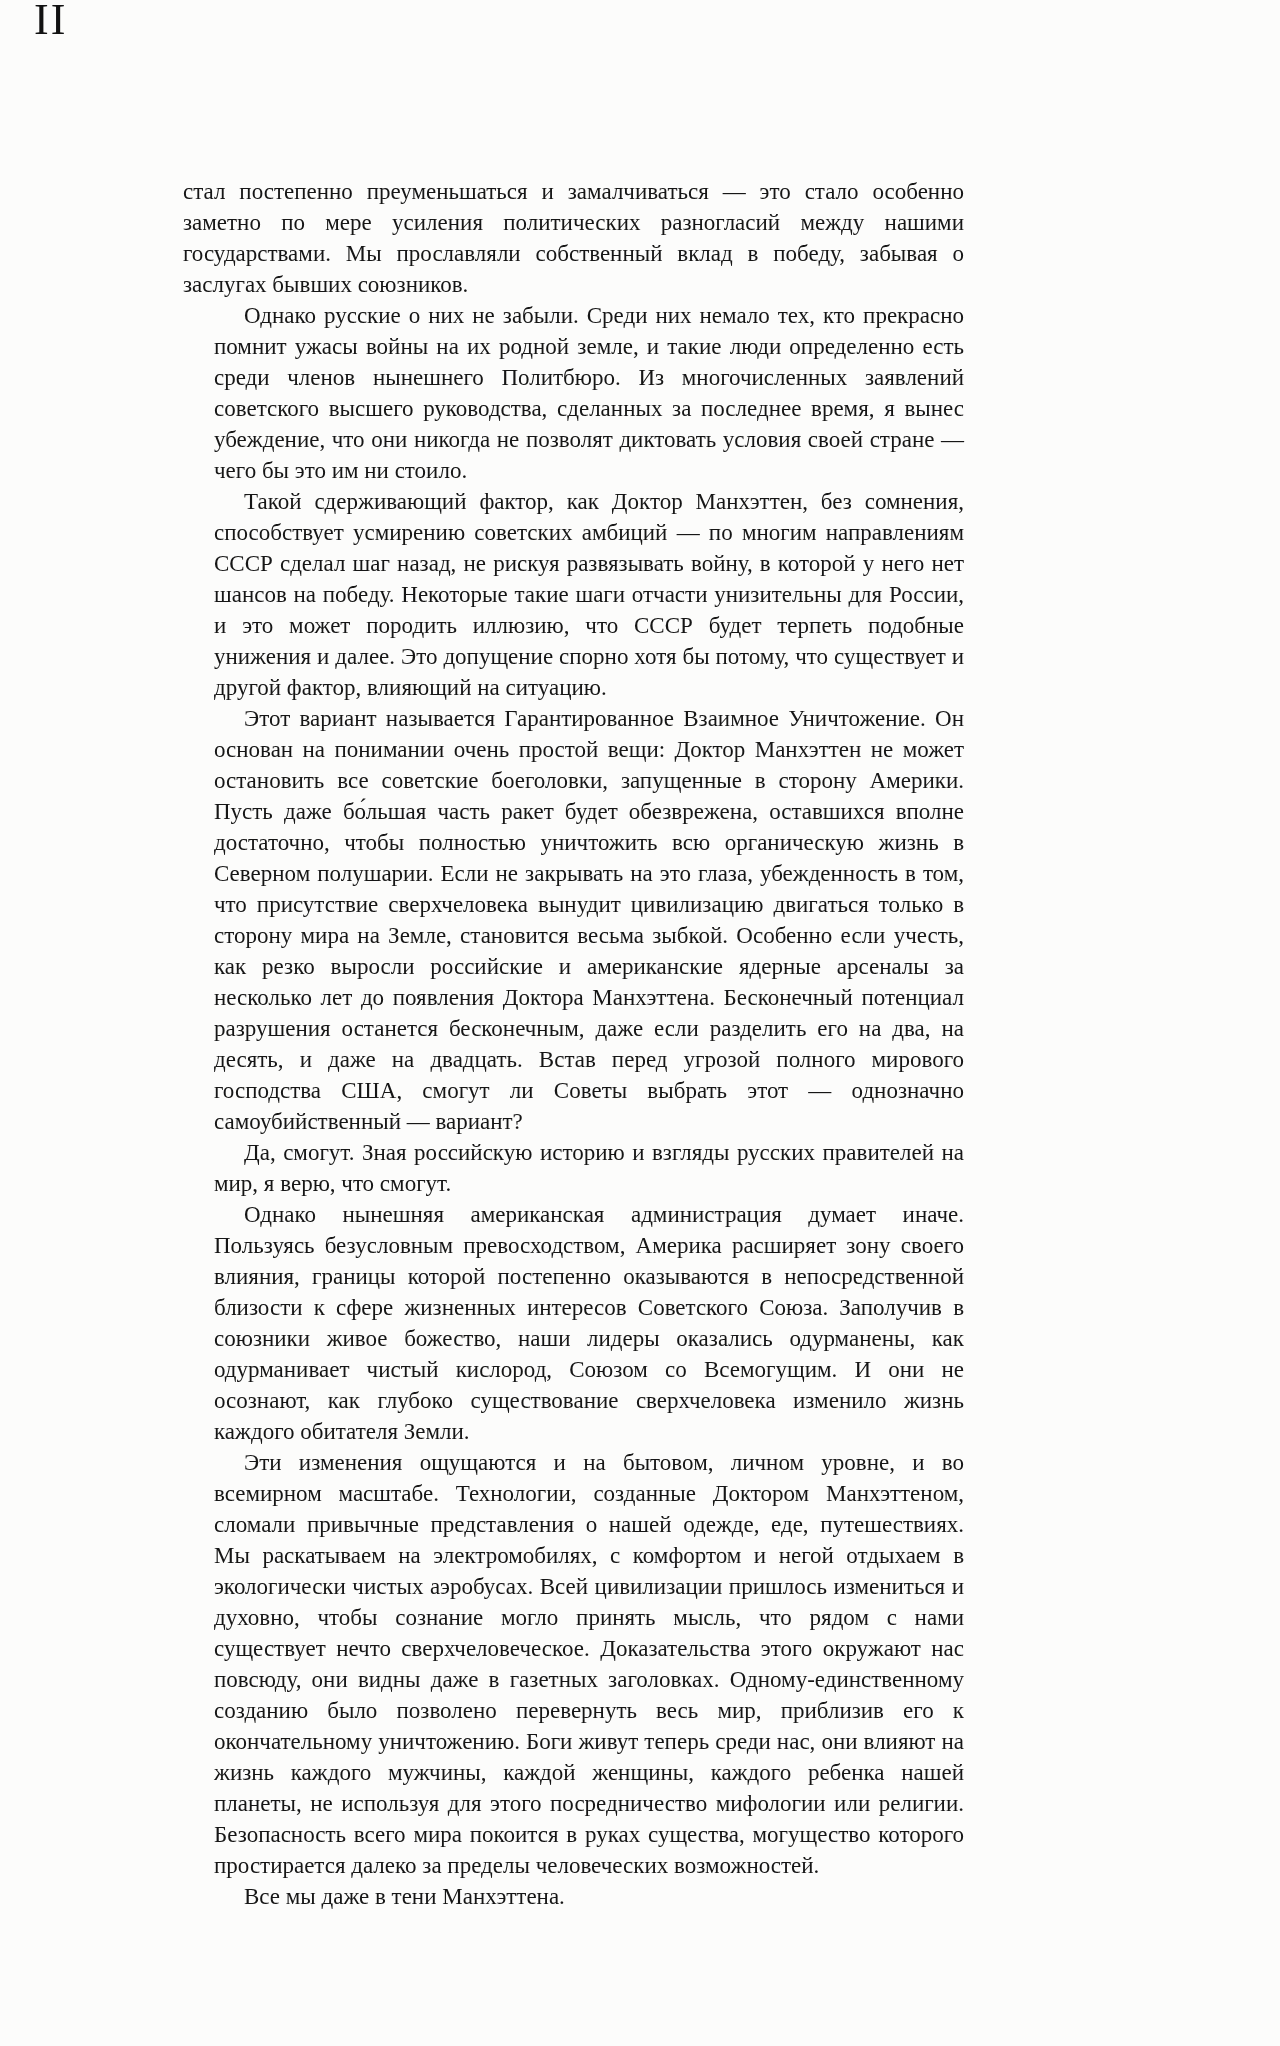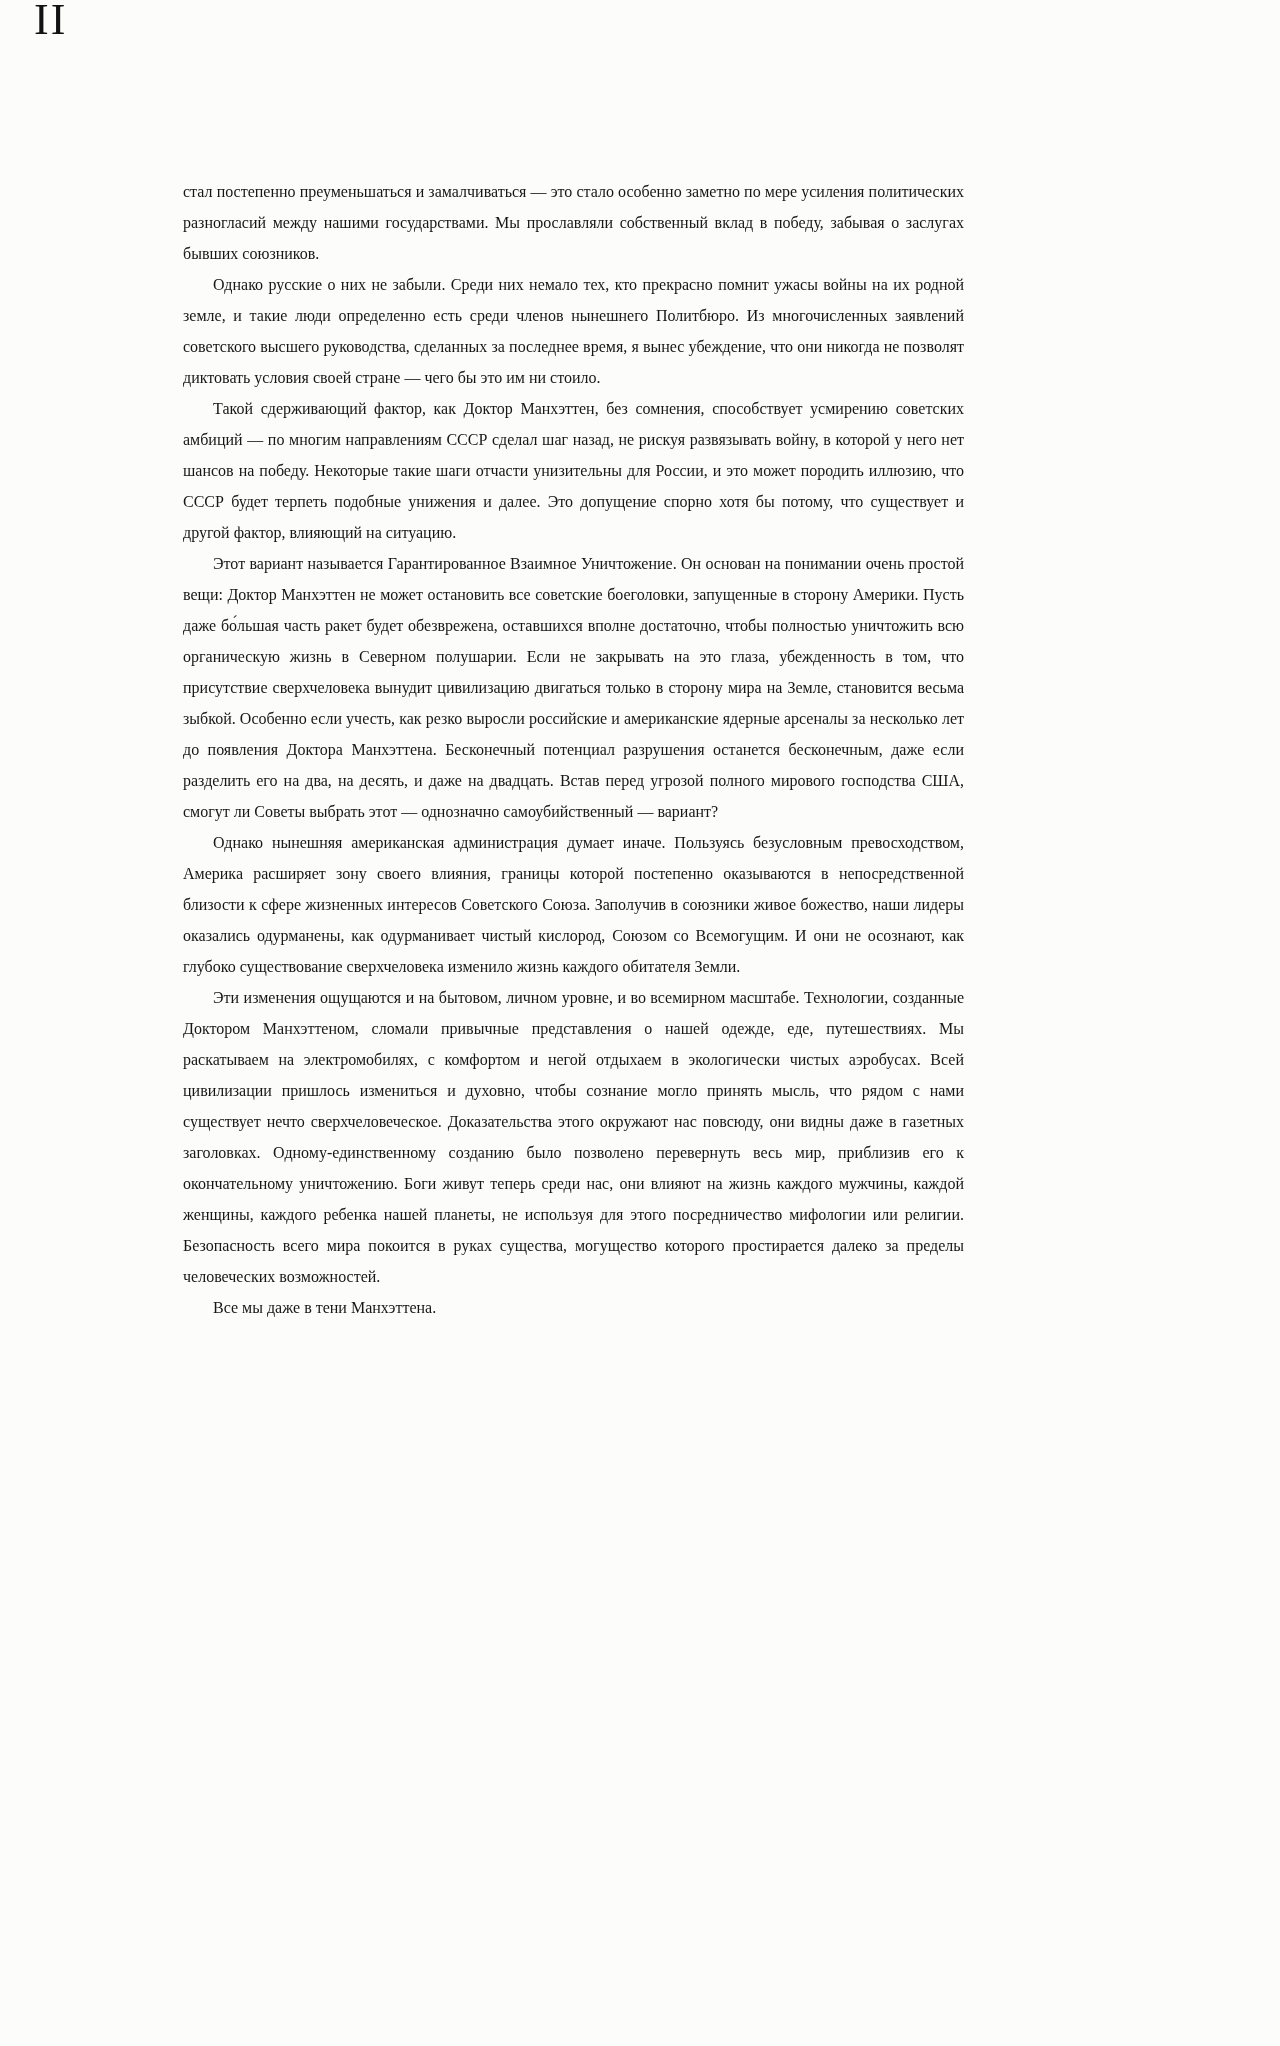--- a/index.html
+++ b/index.html
@@ -26,43 +26,45 @@
       font-size: 44px;
       line-height: 1.1;
       letter-spacing: 2px;
       color: #121212;
     }
     .text-block {
       position: absolute;
       left: 183px;
       top: 176px;
       width: 781px;
-      font-size: 16px;
+      font-size: 23px;
       line-height: 31px;
       text-align: justify;
       text-justify: inter-word;
     }
     .text-block p {
       margin: 0;
       padding: 0;
     }
     .text-block p.indent {
       text-indent: 30px;
+      margin-left: 31px;
     }
   </style>
 </head>
 <body>
 
 <div class="page">
 
   <div class="chapter-numeral">II</div>
 
   <div class="text-block">
     <p>стал постепенно преуменьшаться и замалчиваться — это стало особенно заметно по мере усиления политических разногласий между нашими государствами. Мы прославляли собственный вклад в победу, забывая о заслугах бывших союзников.</p>
     <p class="indent">Однако русские о них не забыли. Среди них немало тех, кто прекрасно помнит ужасы войны на их родной земле, и такие люди определенно есть среди членов нынешнего Политбюро. Из многочисленных заявлений советского высшего руководства, сделанных за последнее время, я вынес убеждение, что они никогда не позволят диктовать условия своей стране — чего бы это им ни стоило.</p>
     <p class="indent">Такой сдерживающий фактор, как Доктор Манхэттен, без сомнения, способствует усмирению советских амбиций — по многим направлениям СССР сделал шаг назад, не рискуя развязывать войну, в которой у него нет шансов на победу. Некоторые такие шаги отчасти унизительны для России, и это может породить иллюзию, что СССР будет терпеть подобные унижения и далее. Это допущение спорно хотя бы потому, что существует и другой фактор, влияющий на ситуацию.</p>
     <p class="indent">Этот вариант называется Гарантированное Взаимное Уничтожение. Он основан на понимании очень простой вещи: Доктор Манхэттен не может остановить все советские боеголовки, запущенные в сторону Америки. Пусть даже бо́льшая часть ракет будет обезврежена, оставшихся вполне достаточно, чтобы полностью уничтожить всю органическую жизнь в Северном полушарии. Если не закрывать на это глаза, убежденность в том, что присутствие сверхчеловека вынудит цивилизацию двигаться только в сторону мира на Земле, становится весьма зыбкой. Особенно если учесть, как резко выросли российские и американские ядерные арсеналы за несколько лет до появления Доктора Манхэттена. Бесконечный потенциал разрушения останется бесконечным, даже если разделить его на два, на десять, и даже на двадцать. Встав перед угрозой полного мирового господства США, смогут ли Советы выбрать этот — однозначно самоубийственный — вариант?</p>
+    <p class="indent">Да, смогут. Зная российскую историю и взгляды русских правителей на мир, я верю, что смогут.</p>
     <p class="indent">Однако нынешняя американская администрация думает иначе. Пользуясь безусловным превосходством, Америка расширяет зону своего влияния, границы которой постепенно оказываются в непосредственной близости к сфере жизненных интересов Советского Союза. Заполучив в союзники живое божество, наши лидеры оказались одурманены, как одурманивает чистый кислород, Союзом со Всемогущим. И они не осознают, как глубоко существование сверхчеловека изменило жизнь каждого обитателя Земли.</p>
     <p class="indent">Эти изменения ощущаются и на бытовом, личном уровне, и во всемирном масштабе. Технологии, созданные Доктором Манхэттеном, сломали привычные представления о нашей одежде, еде, путешествиях. Мы раскатываем на электромобилях, с комфортом и негой отдыхаем в экологически чистых аэробусах. Всей цивилизации пришлось измениться и духовно, чтобы сознание могло принять мысль, что рядом с нами существует нечто сверхчеловеческое. Доказательства этого окружают нас повсюду, они видны даже в газетных заголовках. Одному-единственному созданию было позволено перевернуть весь мир, приблизив его к окончательному уничтожению. Боги живут теперь среди нас, они влияют на жизнь каждого мужчины, каждой женщины, каждого ребенка нашей планеты, не используя для этого посредничество мифологии или религии. Безопасность всего мира покоится в руках существа, могущество которого простирается далеко за пределы человеческих возможностей.</p>
     <p class="indent">Все мы даже в тени Манхэттена.</p>
   </div>
 
 </div>
 
 </body></html>

